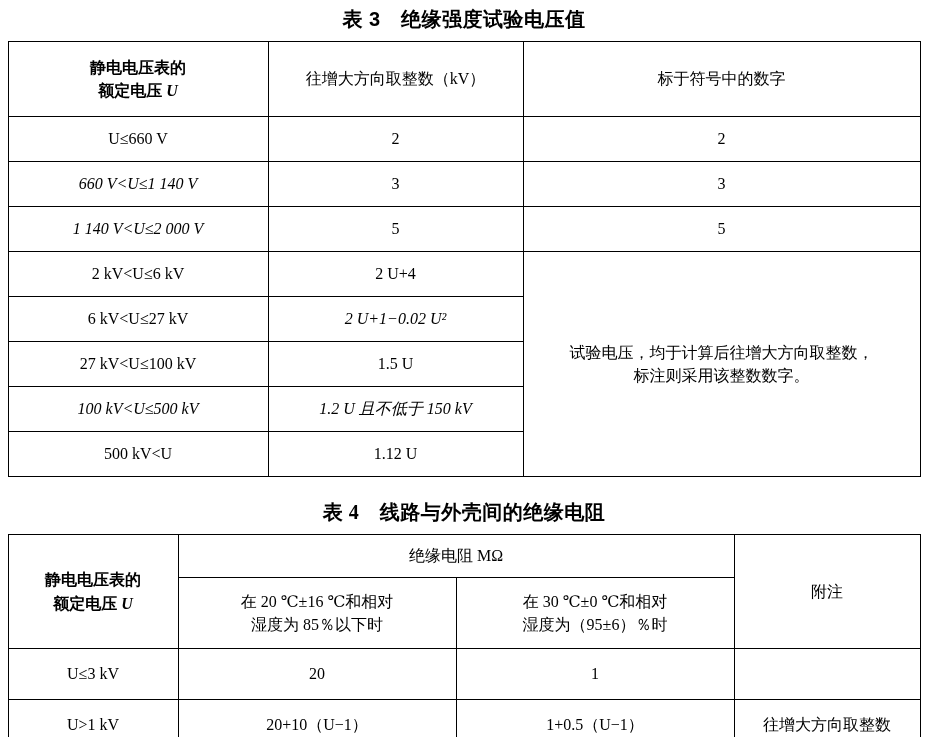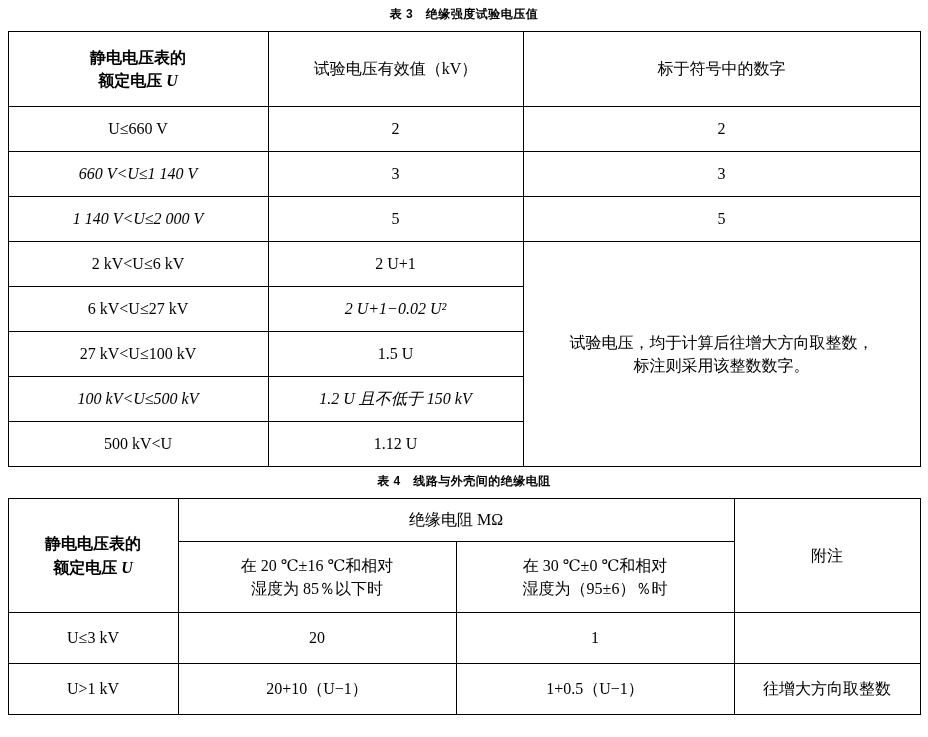--- a/index.html
+++ b/index.html
@@ -17,25 +17,25 @@
   .page {
     position: relative;
     width: 928px;
     height: 737px;
     box-sizing: border-box;
   }
   .table-caption {
     text-align: center;
     font-family: "Liberation Sans", "DejaVu Sans", sans-serif;
     font-weight: bold;
-    font-size: 12px;
+    font-size: 20px;
     letter-spacing: 0.5px;
   }
   .cap-3 { margin-top: 6px; margin-bottom: 8px; }
-  .cap-4 { margin-top: 6px; margin-bottom: 8px; }
+  .cap-4 { margin-top: 22px; margin-bottom: 8px; font-family: Liberation Serif, serif; }
   table.doc-table {
     border-collapse: collapse;
     width: 912px;
     margin: 0 auto;
     table-layout: fixed;
   }
   table.doc-table td {
     border: 1px solid #000000;
     text-align: center;
     vertical-align: middle;
@@ -94,21 +94,21 @@
       <col style="width:260px">
       <col style="width:255px">
       <col style="width:397px">
     </colgroup>
     <tbody>
       <tr>
         <td class="hdr-cell two-line">
           <div>静电电压表的</div>
           <div><span>额定电压 </span><span class="italic-u">U</span></div>
         </td>
-        <td class="hdr-cell">试验电压有效值（kV）</td>
+        <td class="hdr-cell">往增大方向取整数（kV）</td>
         <td class="hdr-cell">标于符号中的数字</td>
       </tr>
 
       <tr>
         <td class="row-cell nowrap">U≤660 V</td>
         <td class="row-cell">2</td>
         <td class="row-cell">2</td>
       </tr>
       <tr>
         <td class="row-cell nowrap small-txt">660 V&lt;U≤1 140 V</td>
@@ -116,21 +116,21 @@
         <td class="row-cell">3</td>
       </tr>
       <tr>
         <td class="row-cell nowrap small-txt">1 140 V&lt;U≤2 000 V</td>
         <td class="row-cell">5</td>
         <td class="row-cell">5</td>
       </tr>
 
       <tr>
         <td class="row-cell nowrap">2 kV&lt;U≤6 kV</td>
-        <td class="row-cell">2 U+1</td>
+        <td class="row-cell">2 U+4</td>
         <td class="merged-note" rowspan="5">
           <div>试验电压，均于计算后往增大方向取整数，</div>
           <div>标注则采用该整数数字。</div>
         </td>
       </tr>
       <tr>
         <td class="row-cell nowrap">6 kV&lt;U≤27 kV</td>
         <td class="row-cell small-txt">2 U+1−0.02 U²</td>
       </tr>
       <tr>

